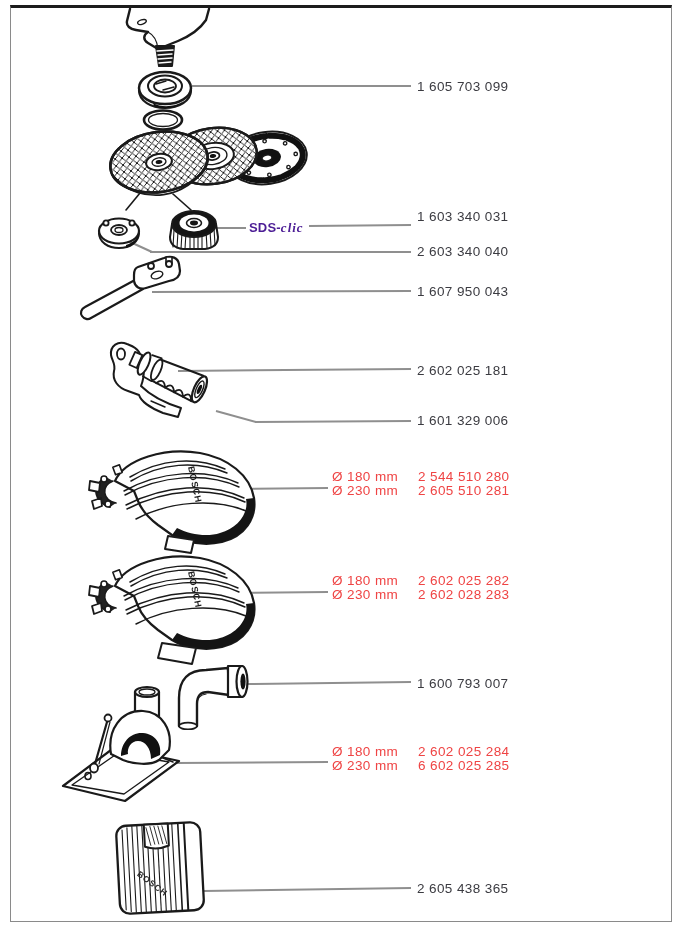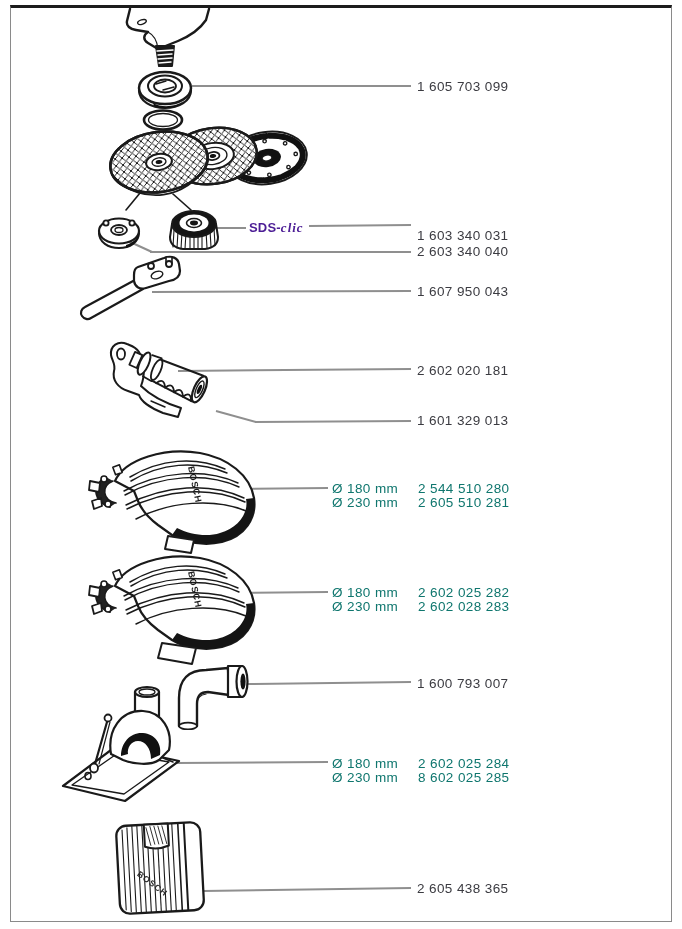--- a/index.html
+++ b/index.html
@@ -2,21 +2,21 @@
 <html><head>
 <meta charset="utf-8">
 <style>
   html,body{margin:0;padding:0;background:#fff;}
   #stage{position:relative;width:682px;height:929px;background:#ffffff;overflow:hidden;
          font-family:"Liberation Sans","DejaVu Sans",sans-serif;}
   #frame{position:absolute;left:10px;top:5px;width:660px;height:913px;
          border-top:3px solid #1c1c1c;border-left:1.5px solid #8a8a8a;
          border-right:1.5px solid #8a8a8a;border-bottom:1.5px solid #8a8a8a;}
   .lbl{position:absolute;font-size:13.5px;letter-spacing:.4px;color:#3b3b41;white-space:nowrap;line-height:14px;}
-  .dia-row{position:absolute;left:332px;display:flex;font-size:13.5px;letter-spacing:.4px;color:#0f766e;line-height:14px;white-space:nowrap;margin-top:12px;}
+  .dia-row{position:absolute;left:332px;display:flex;font-size:13.5px;letter-spacing:.4px;color:#ef4444;line-height:14px;white-space:nowrap;}
   .dia-row .dia{width:86px;}
   .sds{position:absolute;left:249px;top:220px;font-size:13px;color:#4c1d95;white-space:nowrap;}
   .sds b{font-weight:bold;letter-spacing:.2px;}
   .sds i{font-style:italic;font-weight:bold;font-family:"Liberation Serif",serif;letter-spacing:1px;}
   svg{position:absolute;}
   .art path,.art line,.art ellipse,.art circle,.art rect{vector-effect:non-scaling-stroke;}
 </style>
 </head>
 <body>
 
@@ -41,25 +41,25 @@
       <line x1="204" y1="891" x2="411" y2="888"></line>
     </g>
   </svg>
 
   <div class="lbl" style="left:417px;top:80px">1 605 703 099</div>
 
   <div class="sds">
     <b>SDS-</b><i>clic</i>
   </div>
 
-  <div class="lbl" style="left:417px;top:229px">1 603 340 031</div>
+  <div class="lbl" style="left:417px;top:210px">1 603 340 031</div>
   <div class="lbl" style="left:417px;top:245px">2 603 340 040</div>
   <div class="lbl" style="left:417px;top:285px">1 607 950 043</div>
-  <div class="lbl" style="left:417px;top:364px">2 602 020 181</div>
-  <div class="lbl" style="left:417px;top:414px">1 601 329 013</div>
+  <div class="lbl" style="left:417px;top:364px">2 602 025 181</div>
+  <div class="lbl" style="left:417px;top:414px">1 601 329 006</div>
 
   <div class="dia-row" style="top:470px">
     <span class="dia">Ø 180 mm</span>
     <span>2 544 510 280</span>
   </div>
   <div class="dia-row" style="top:484px">
     <span class="dia">Ø 230 mm</span>
     <span>2 605 510 281</span>
   </div>
 
@@ -73,21 +73,21 @@
   </div>
 
   <div class="lbl" style="left:417px;top:677px">1 600 793 007</div>
 
   <div class="dia-row" style="top:745px">
     <span class="dia">Ø 180 mm</span>
     <span>2 602 025 284</span>
   </div>
   <div class="dia-row" style="top:759px">
     <span class="dia">Ø 230 mm</span>
-    <span>8 602 025 285</span>
+    <span>6 602 025 285</span>
   </div>
 
   <div class="lbl" style="left:417px;top:882px">2 605 438 365</div>
 
   <svg class="art" style="left:100px;top:8px" width="130" height="125" viewBox="0 0 130 125">
     <g stroke="#1a1a1a" fill="none" stroke-linejoin="round" stroke-linecap="round">
       <path stroke-width="2.4" d="M30,1 L27,13 C26,18 30,21 36,22 L48,24 C43,27 43,32 48,35 L58,41 L78,33 C90,28 100,21 106,12 L109,1"></path>
       <ellipse stroke-width="1.4" cx="42" cy="14" rx="4.5" ry="2.2" transform="rotate(-18 42 14)"></ellipse>
       <path stroke-width="1.2" d="M48,24 C54,27 57,32 58,41"></path>
       <path stroke-width="2" fill="#1a1a1a" d="M56,38 L74,38 L72,58 L59,58 Z"></path>

